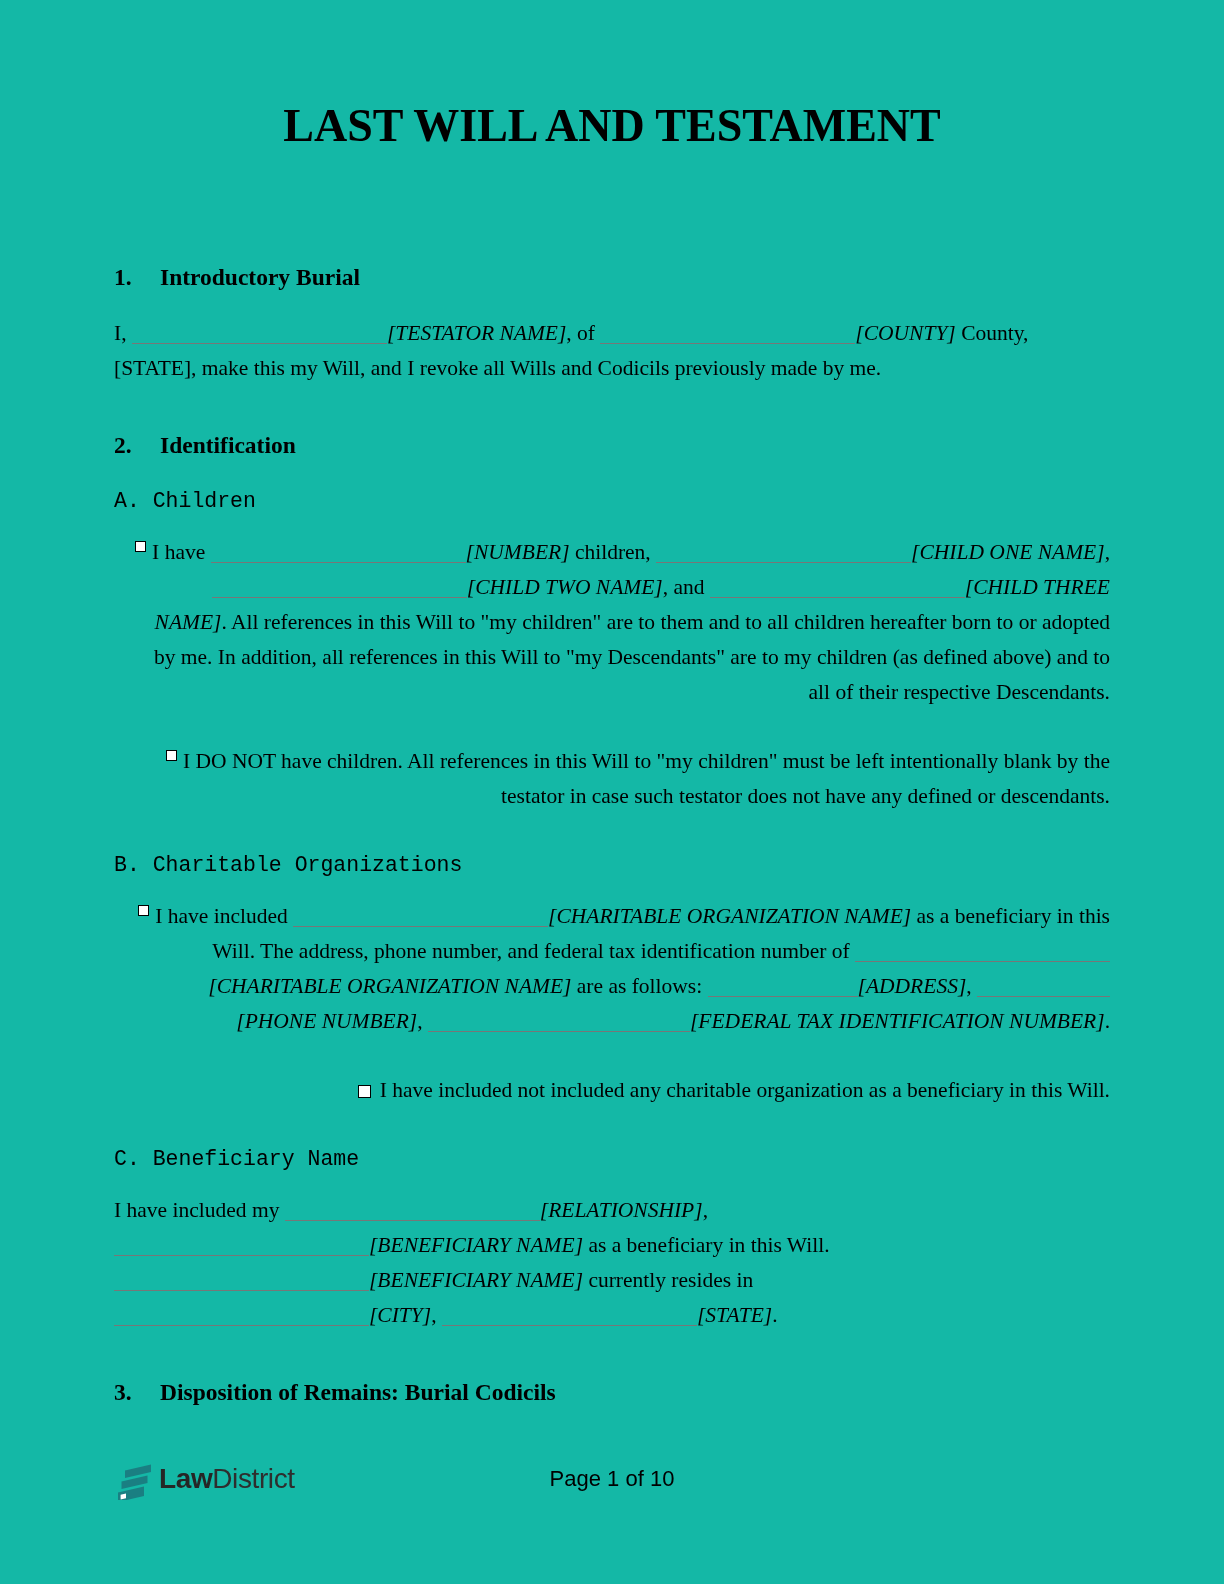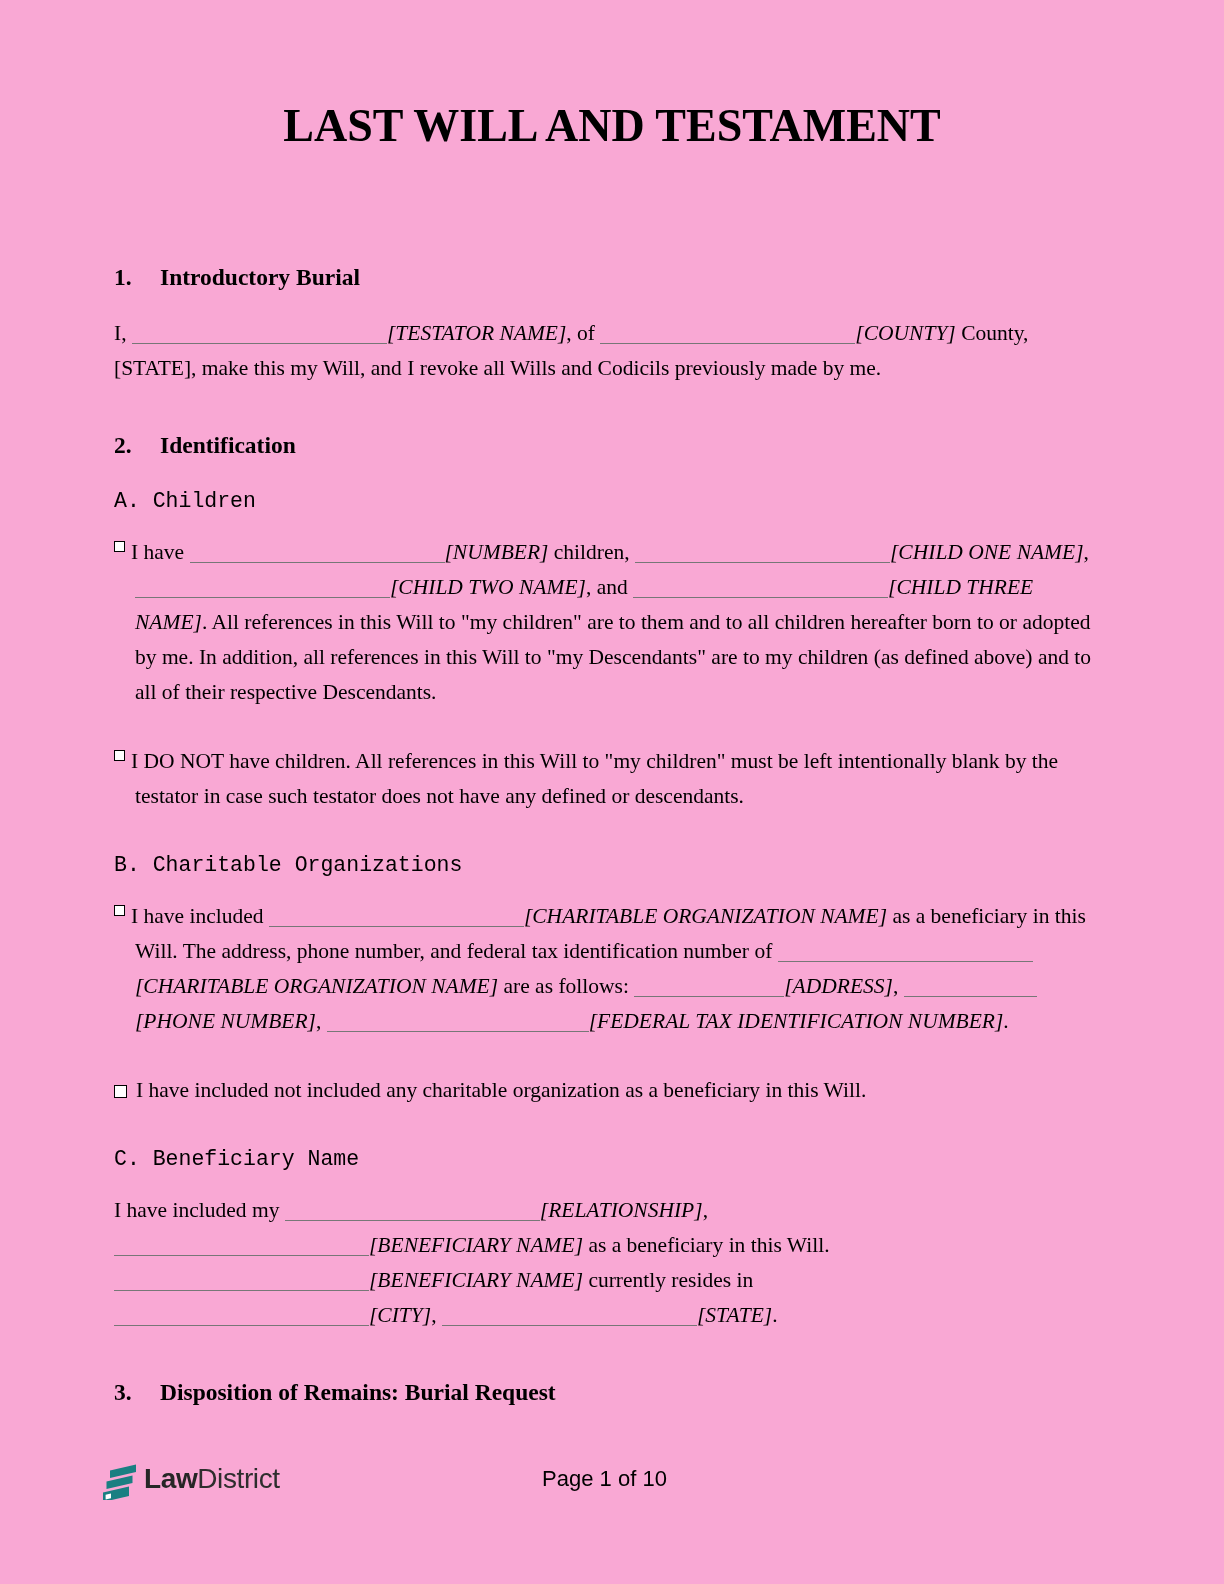--- a/index.html
+++ b/index.html
@@ -1,20 +1,20 @@
 <!DOCTYPE html>
 <html><head>
 <meta charset="utf-8">
 <style>
   * { margin:0; padding:0; box-sizing:border-box; }
   html,body { background:#ffffff; }
   .page {
     position:relative;
     width:1224px; height:1584px;
-    background:#f9a8d4;
+    background:#14b8a6;
     overflow:hidden;
     font-family:"Liberation Serif","DejaVu Serif",serif;
     color:#000000;
   }
   .content { padding:98px 114px 0 114px; }
 
   .title {
     font-size:46px; line-height:56px; font-weight:bold;
     text-align:center; letter-spacing:0px;
     margin:0 0 108px 0;
@@ -33,21 +33,21 @@
     margin:22px 0 16px 0;
     font-family:Liberation Mono, monospace;
   }
 
   p.body-para {
     font-size:21.5px; line-height:35px;
     margin:0 0 34px 0;
     text-align:left;
     font-family:Liberation Serif, serif;
   }
-  p.body-para.check { padding-left:21px; text-indent:-21px; }
+  p.body-para.check { padding-left:21px; text-indent:-21px;text-align:right; }
 
   .blank {
     display:inline-block;
     height:20px; margin-bottom:-4px;
     border-bottom:1.7px solid #777777;
   }
   .ph { font-style:italic; }
 
   .cbx { display:inline-block; background:#fff; }
   .cbx.super {
@@ -57,21 +57,21 @@
     margin-right:6px;
   }
   .cbx.inline {
     width:13px; height:13px;
     border:1.3px solid #000;
     vertical-align:-1px;
     margin-right:9px;
   }
 
   .footer {
-    position:absolute; left:99px; right:114px; top:1450px;
+    position:absolute; left:114px; right:114px; top:1450px;
     height:58px;
     display:flex; align-items:center;
   }
   .brand { display:flex; align-items:center; }
   .brand svg { display:block; margin-right:5px; }
   .brand-text {
     font-family:"Liberation Sans","DejaVu Sans",sans-serif;
     font-size:28px; letter-spacing:-0.4px; color:#262626;
   }
   .brand-text b { font-weight:700; }
@@ -101,21 +101,21 @@
       <p class="subheading">A. Children</p>
       <p class="body-para check"><span class="cbx super"></span><span class="txt">I have </span><span class="blank" style="width: 255px;"></span><span class="ph">[NUMBER]</span><span class="txt"> children, </span><span class="blank" style="width: 255px;"></span><span class="ph">[CHILD ONE NAME]</span><span class="txt">, </span><span class="blank" style="width: 255px;"></span><span class="ph">[CHILD TWO NAME]</span><span class="txt">, and </span><span class="blank" style="width: 255px;"></span><span class="ph">[CHILD THREE NAME]</span><span class="txt">. All references in this Will to "my children" are to them and to all children hereafter born to or adopted by me. In addition, all references in this Will to "my Descendants" are to my children (as defined above) and to all of their respective Descendants.</span></p>
       <p class="body-para check"><span class="cbx super"></span><span class="txt">I DO NOT have children. All references in this Will to "my children" must be left intentionally blank by the testator in case such testator does not have any defined or descendants.</span></p>
       <p class="subheading">B. Charitable Organizations</p>
       <p class="body-para check"><span class="cbx super"></span><span class="txt">I have included </span><span class="blank" style="width: 255px;"></span><span class="ph">[CHARITABLE ORGANIZATION NAME]</span><span class="txt"> as a beneficiary in this Will. The address, phone number, and federal tax identification number of </span><span class="blank" style="width: 255px;"></span><span class="ph">[CHARITABLE ORGANIZATION NAME]</span><span class="txt"> are as follows: </span><span class="blank" style="width: 150px;"></span><span class="ph">[ADDRESS]</span><span class="txt">, </span><span class="blank" style="width: 133px;"></span><span class="ph">[PHONE NUMBER]</span><span class="txt">, </span><span class="blank" style="width: 262px;"></span><span class="ph">[FEDERAL TAX IDENTIFICATION NUMBER]</span><span class="txt">.</span></p>
       <p class="body-para check"><span class="cbx inline"></span><span class="txt">I have included not included any charitable organization as a beneficiary in this Will.</span></p>
       <p class="subheading">C. Beneficiary Name</p>
       <p class="body-para"><span class="txt">I have included my </span><span class="blank" style="width: 255px;"></span><span class="ph">[RELATIONSHIP]</span><span class="txt">,</span><br><span class="blank" style="width: 255px;"></span><span class="ph">[BENEFICIARY NAME]</span><span class="txt"> as a beneficiary in this Will.</span><br><span class="blank" style="width: 255px;"></span><span class="ph">[BENEFICIARY NAME]</span><span class="txt"> currently resides in</span><br><span class="blank" style="width: 255px;"></span><span class="ph">[CITY]</span><span class="txt">, </span><span class="blank" style="width: 255px;"></span><span class="ph">[STATE]</span><span class="txt">.</span></p>
       <div class="sec-heading">
         <span class="num">3.</span>
-        <span class="txt">Disposition of Remains: Burial Request</span>
+        <span class="txt">Disposition of Remains: Burial Codicils</span>
       </div>
     </div>
 
   <div class="footer">
     <div class="brand">
       <svg width="40" height="42" viewBox="0 0 40 42" aria-hidden="true">
         <g transform="translate(4,8) skewY(-13)">
           <rect x="7" y="6" width="26" height="7.6" fill="#1A7F82"></rect>
           <rect x="3.5" y="16.2" width="26" height="7.6" fill="#1A7F82"></rect>
           <rect x="0" y="26.4" width="26" height="9.6" fill="#1A7F82"></rect>

